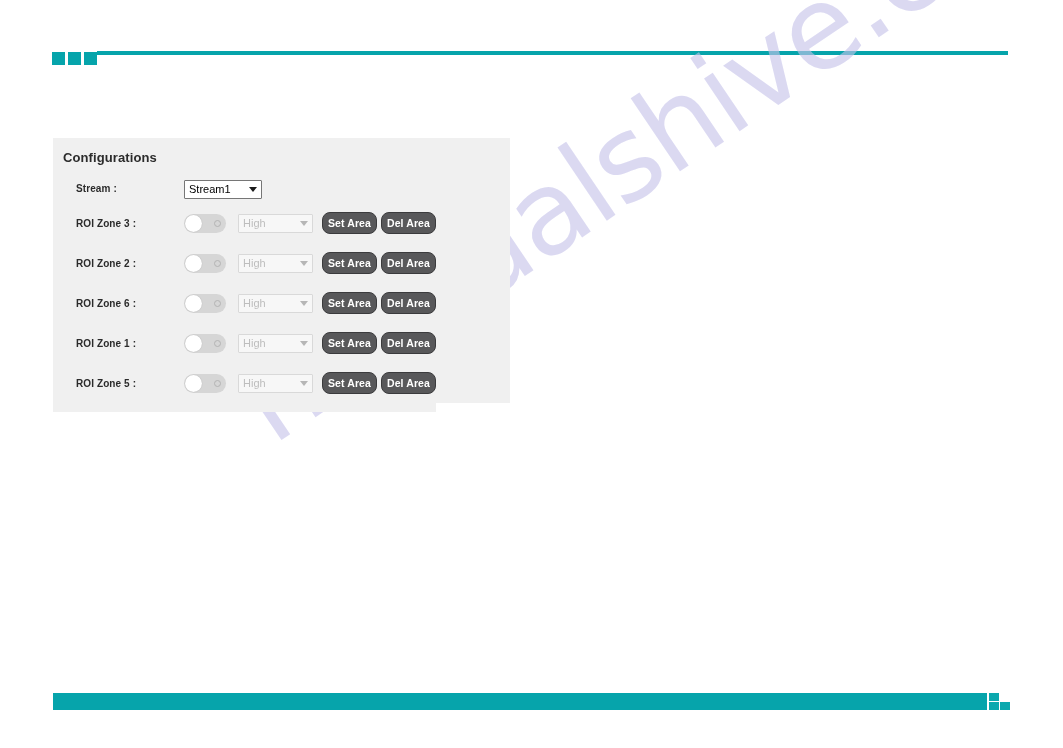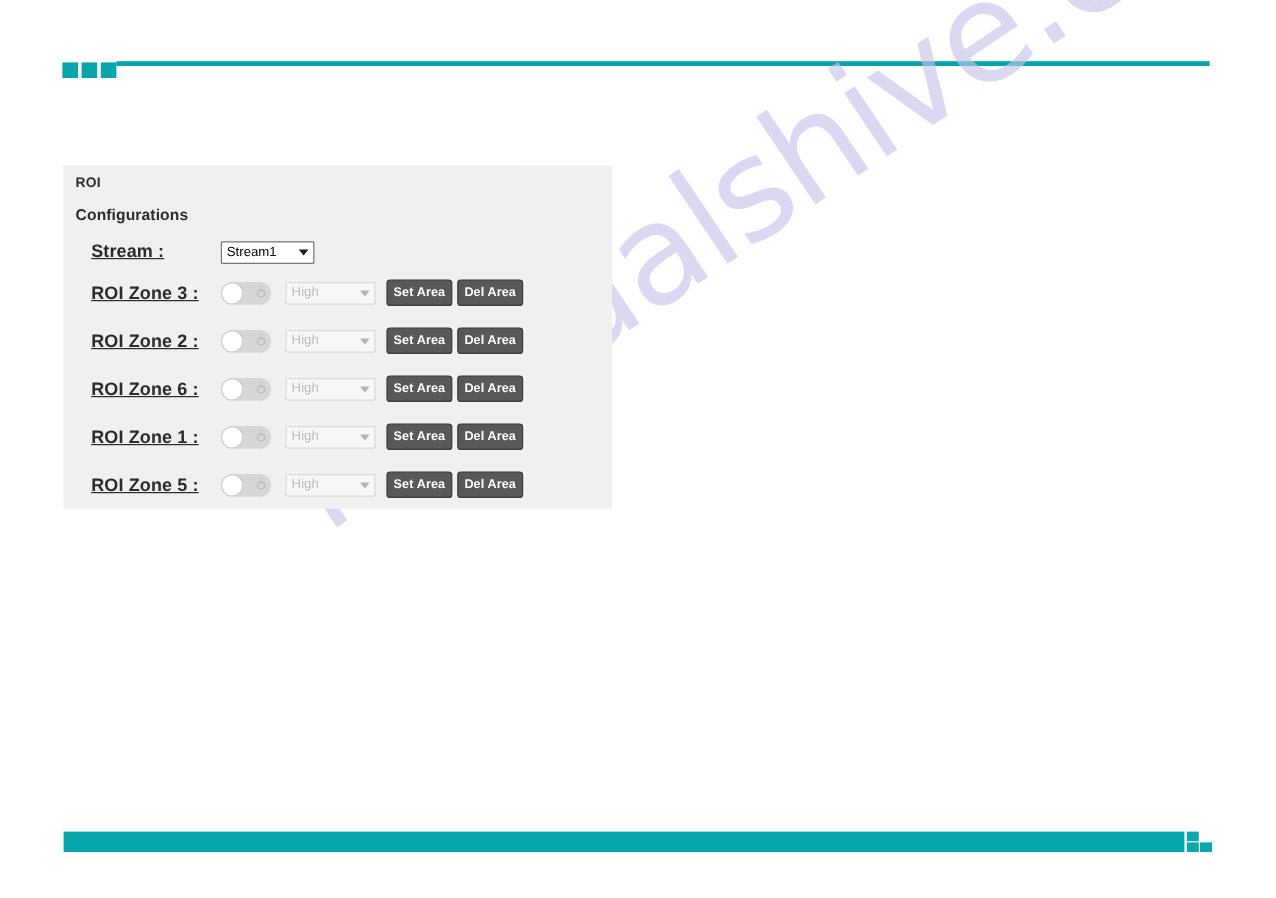--- a/index.html
+++ b/index.html
@@ -105,26 +105,25 @@
   .roi-row {
     display: flex;
     align-items: center;
     height: 40px;
     padding-left: 23px;
   }
   .roi-row.stream-row { height: 29px; }
 
   .row-label {
     width: 108px;
-    font-size: 15px;
+    font-size: 10px;
     font-weight: bold;
     color: #2b2b2b;
     letter-spacing: 0.1px;
     flex: 0 0 auto;
-    text-decoration: underline;
   }
 
   
   .sel-wrap {
     position: relative;
     flex: 0 0 auto;
   }
   .stream-select {
     width: 78px;
     height: 19px;
@@ -208,21 +207,21 @@
     border-top: 5px solid #b6b6b6;
     pointer-events: none;
   }
 
   
   .btn {
     width: 55px;
     height: 22px;
     background: #58585a;
     border: 1.5px solid #3b3b3d;
-    border-radius: 3px;
+    border-radius: 8px;
     color: #ffffff;
     font-family: "Liberation Sans", sans-serif;
     font-size: 10.5px;
     font-weight: bold;
     letter-spacing: 0.1px;
     cursor: pointer;
     padding: 0;
     line-height: 1;
     flex: 0 0 auto;
   }
@@ -261,21 +260,20 @@
   </div>
 
   <div class="watermark">
     <span>manualshive.com</span>
   </div>
 
   <div class="roi-panel-wide"></div>
 
   <div class="roi-panel">
 
-    <div class="roi-title">ROI</div>
     <div class="roi-subtitle">Configurations</div>
 
     <div class="roi-rows">
 
       <div class="roi-row stream-row">
         <div class="row-label">Stream :</div>
         <div class="sel-wrap">
           <select class="stream-select">
             <option>Stream1</option>
           </select>

